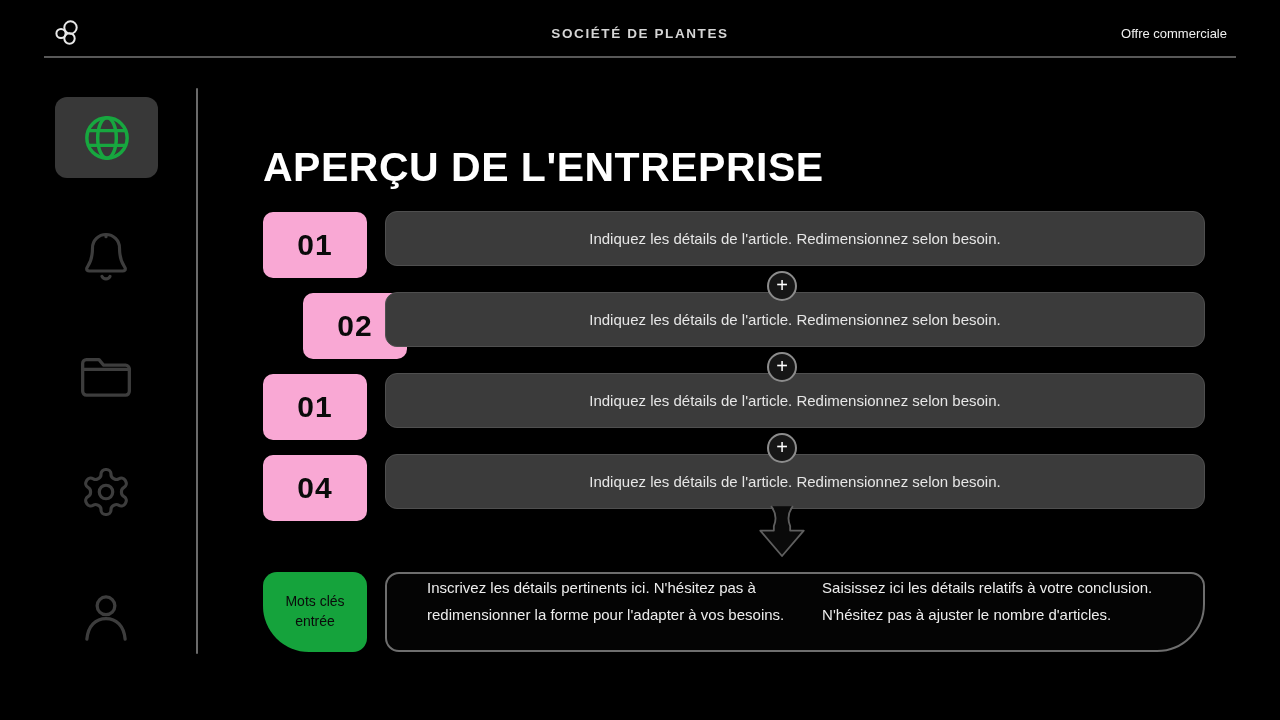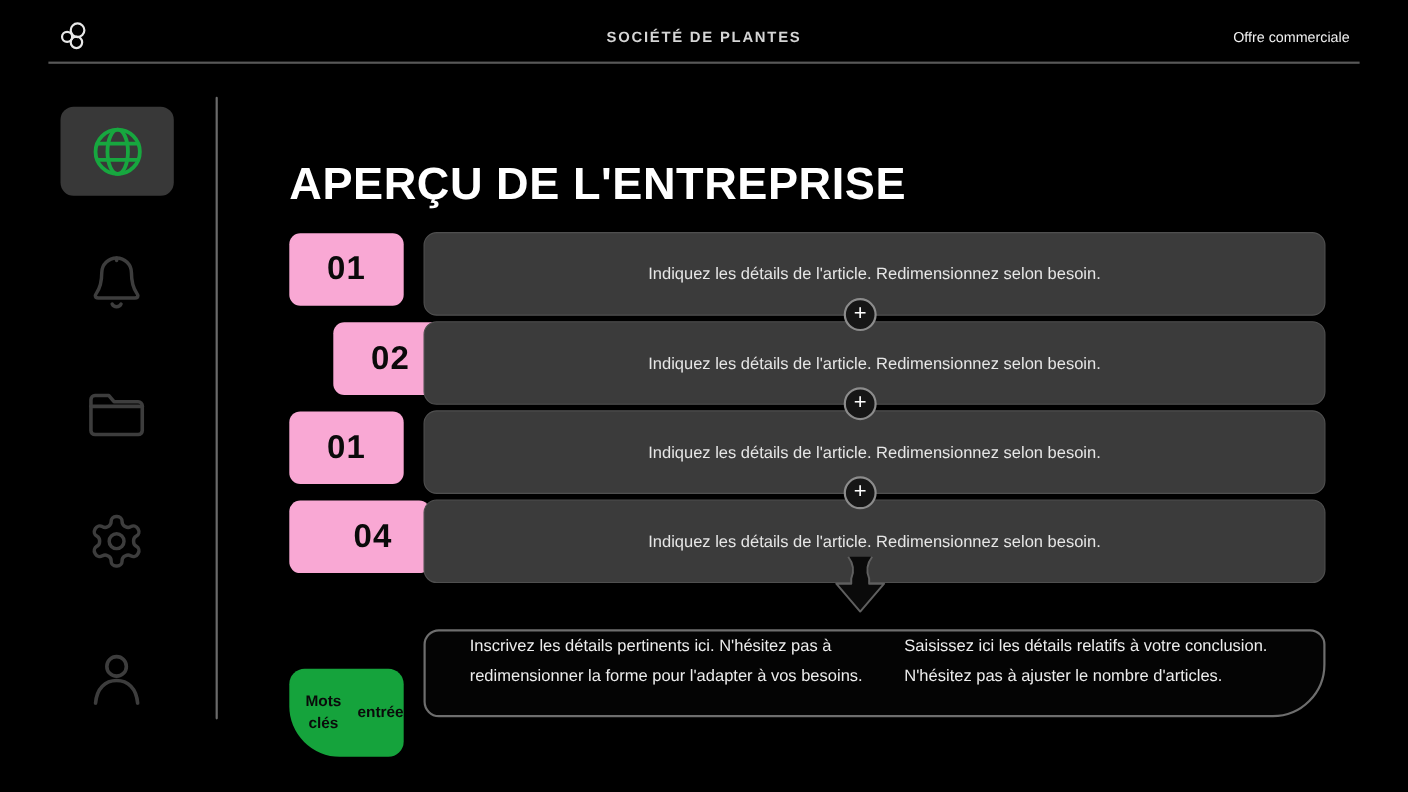--- a/index.html
+++ b/index.html
@@ -40,41 +40,41 @@
   .heading{
     position:absolute;left:263px;top:110px;color:#fff;
     font-size:41px;font-weight:800;letter-spacing:0.5px;margin-top:34px;
   }
   .num-box{
     position:absolute;left:263px;width:104px;height:66px;background:#f9a8d4;
     border-radius:10px;display:flex;align-items:center;justify-content:center;
     color:#0a0a0a;font-size:30px;font-weight:700;letter-spacing:1px;
   }
   .text-box{
-    position:absolute;left:385px;width:820px;height:76px;background:#3b3b3b;
+    position:absolute;left:385px;width:820px;height:55px;background:#3b3b3b;
     border:1px solid #4f4f4f;border-radius:12px;box-sizing:border-box;
     display:flex;align-items:center;justify-content:center;
     color:#e6e6e6;font-size:15px;cursor:text;
   }
   .r0{top:211px;} .r1{top:292px;} .r2{top:373px;} .r3{top:454px;}
-  .nb0{top:212px;} .nb1{top:293px;margin-left:40px;} .nb2{top:374px;} .nb3{top:455px;padding-left:24px;}
+  .nb0{top:212px;} .nb1{top:293px;margin-left:40px;} .nb2{top:374px;} .nb3{top:455px;}
   .plus-btn{
     position:absolute;left:767px;width:30px;height:30px;border-radius:50%;
     background:#161616;border:2px solid #8c8c8c;box-sizing:border-box;
     color:#fff;font-size:20px;font-weight:400;line-height:24px;text-align:center;
     cursor:pointer;z-index:5;
   }
   .p0{top:271px;} .p1{top:352px;} .p2{top:433px;}
   .down-arrow{position:absolute;left:753px;top:505px;z-index:4;}
   
   .keyword-box{
     position:absolute;left:263px;top:572px;width:104px;height:80px;background:#15A33C;
-    border-radius:14px 14px 14px 46px;display:flex;flex-direction:row;
+    border-radius:14px 14px 14px 46px;display:flex;flex-direction:column;
     align-items:center;justify-content:center;
-    color:#0a0a0a;font-size:14px;font-weight:700;line-height:1.4;text-align:center;margin-top:36px;
+    color:#0a0a0a;font-size:14px;font-weight:400;line-height:1.4;text-align:center;
   }
   .conclusion-box{
     position:absolute;left:385px;top:572px;width:820px;height:80px;
     background:#040404;border:2px solid #6e6e6e;box-sizing:border-box;
     border-radius:14px 14px 48px 14px;
     display:flex;flex-direction:row;justify-content:center;
     padding-left:40px;padding-right:24px;
     color:#ededed;font-size:15px;line-height:1.8;cursor:text;
   }
 </style>

